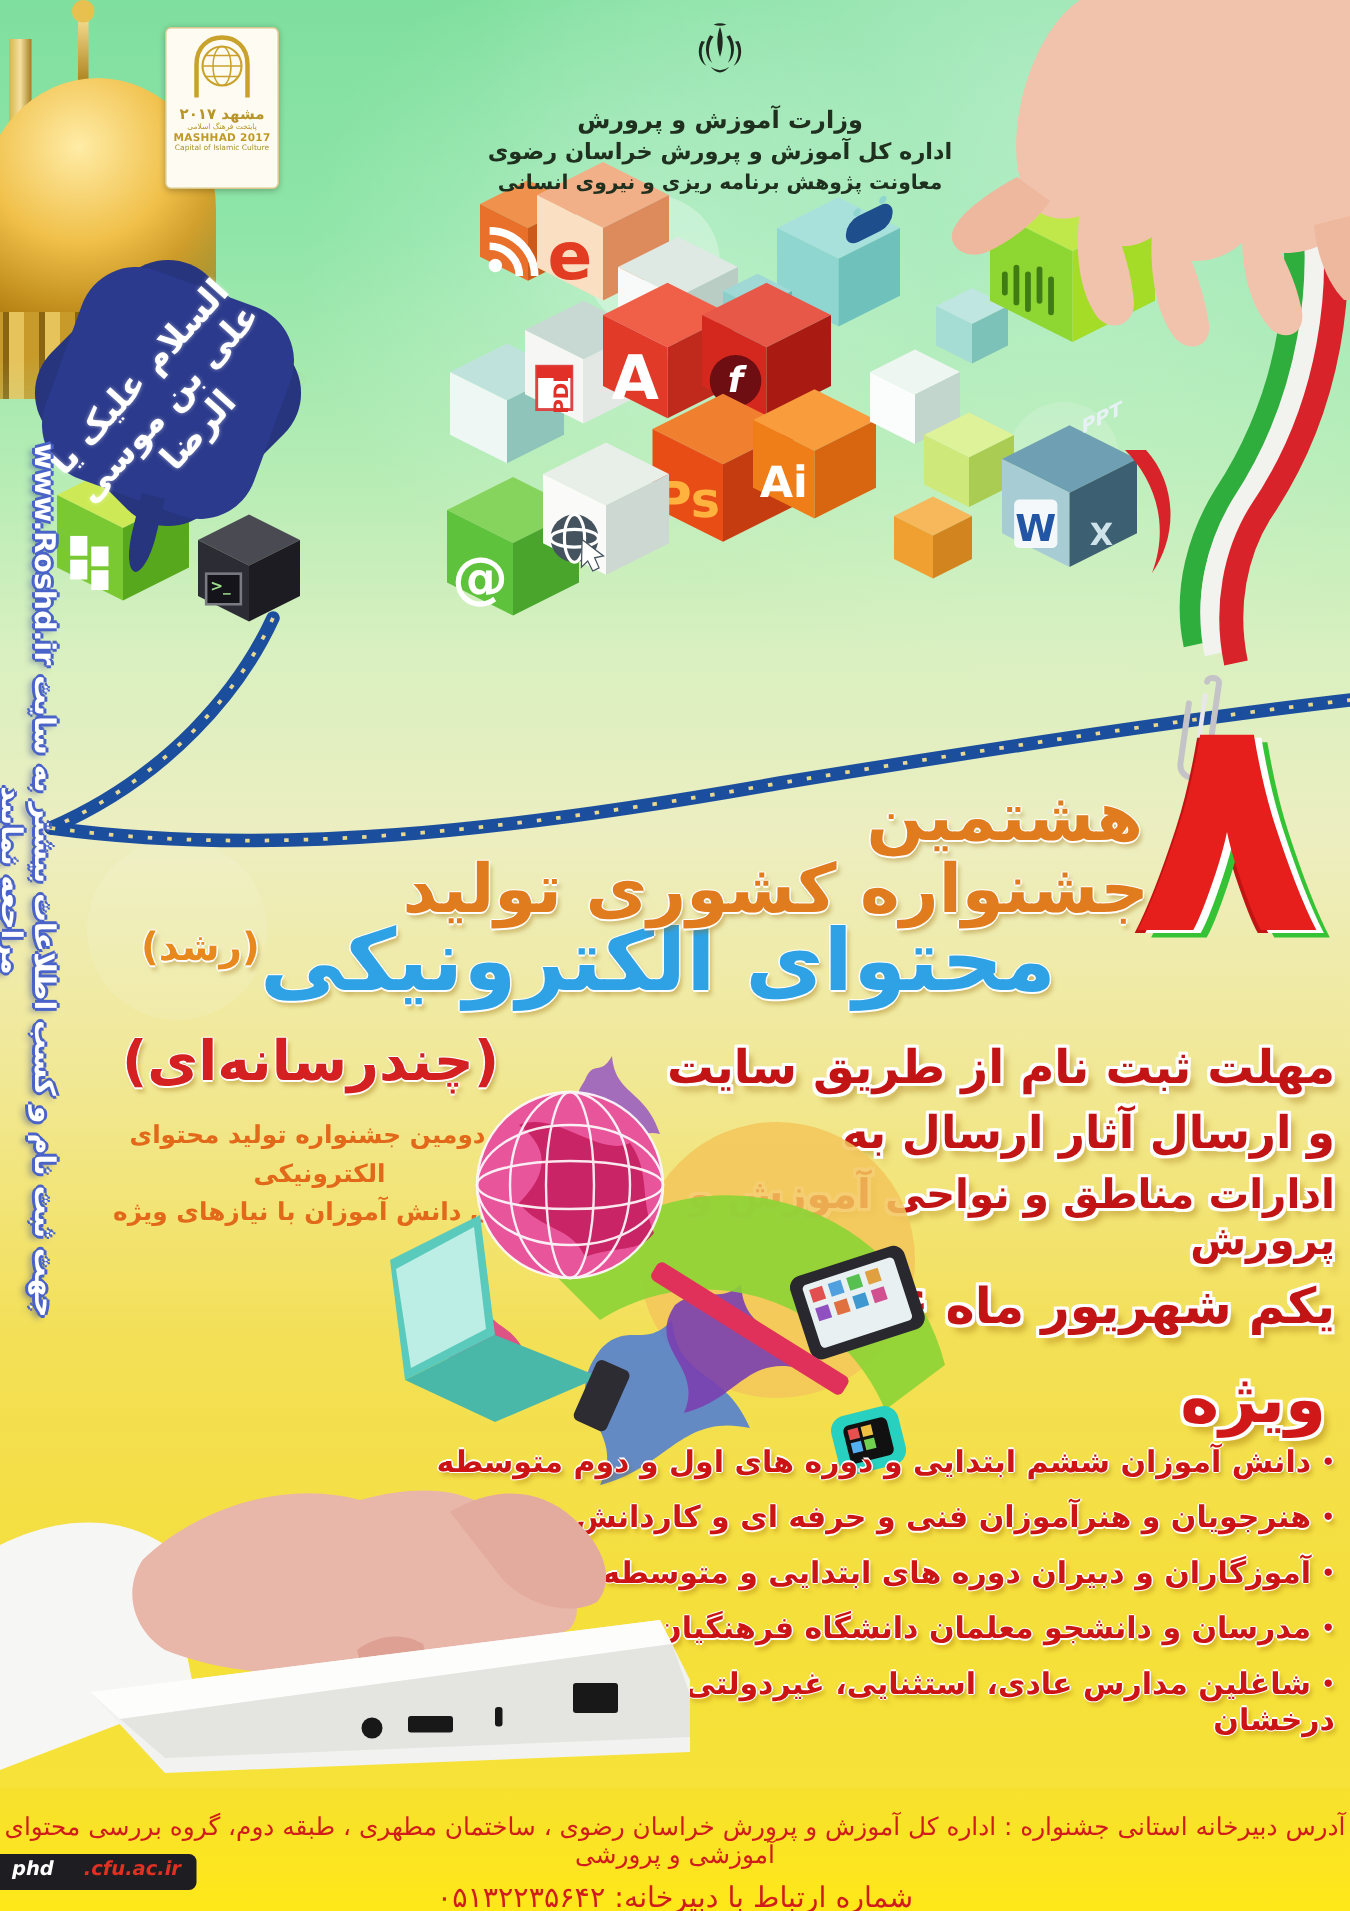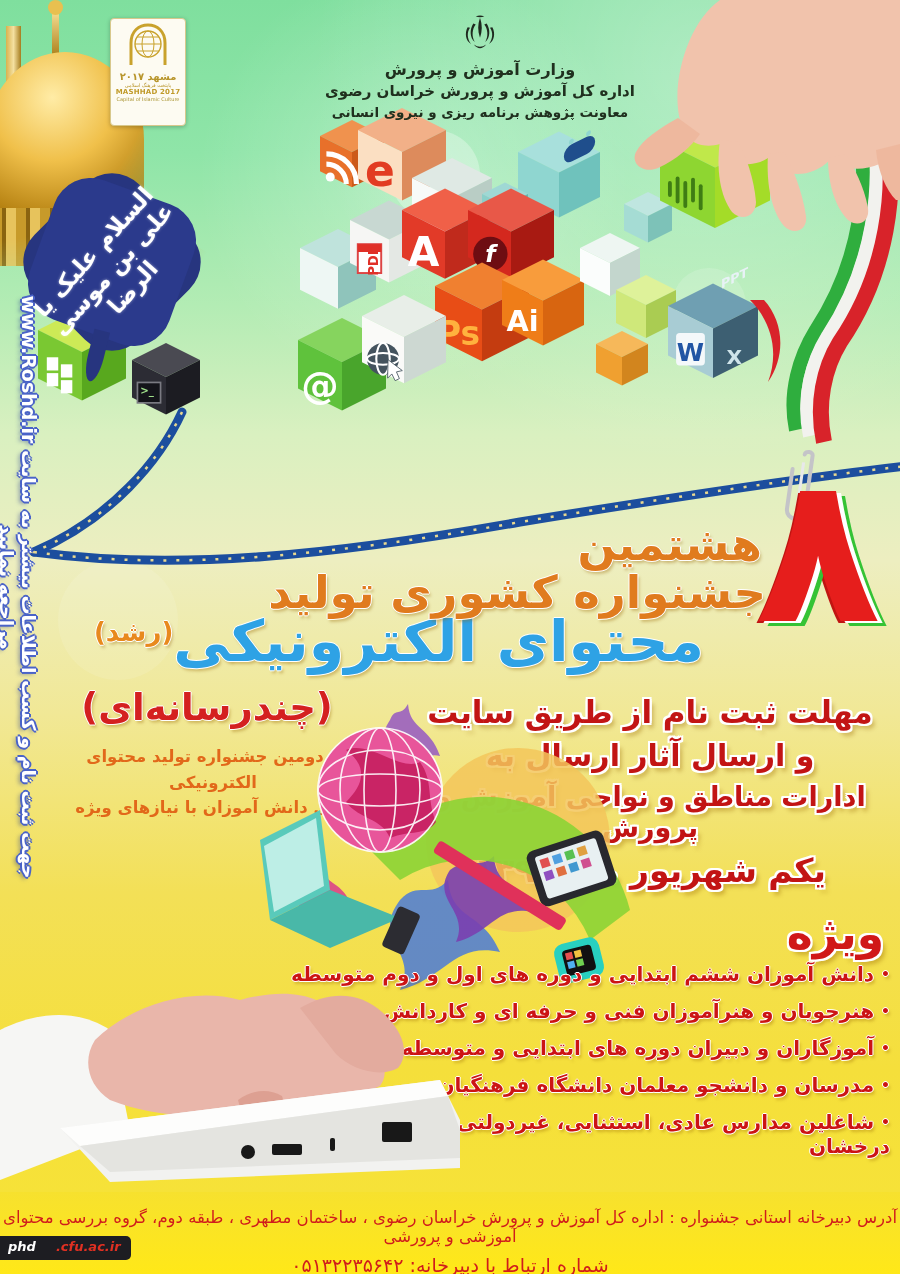--- a/index.html
+++ b/index.html
@@ -5,21 +5,21 @@
   html,body{margin:0;padding:0;background:#666;}
   *{box-sizing:border-box;font-family:"DejaVu Sans",sans-serif;}
   #poster{position:relative;width:900px;height:1274px;margin:0 auto;overflow:hidden;
     background:
       radial-gradient(circle at 78% 6%, rgba(255,255,255,.35), rgba(255,255,255,0) 28%),
       radial-gradient(circle at 46% 14%, rgba(255,255,255,.28), rgba(255,255,255,0) 18%),
       linear-gradient(180deg,#7fdf9e 0%,#8fe5a8 12%,#b3ecb4 24%,#d9f0c0 34%,#edeec0 44%,#f1e896 56%,#f3e057 70%,#f5df3b 84%,#f7e436 100%);}
   .abs{position:absolute;}
   .rtl{direction:rtl;unicode-bidi:plaintext;}
   
-  .ow{text-shadow:-2px 0 #fff,2px 0 #fff,0 -2px #fff,0 2px #fff,-2px -2px #fff,2px -2px #fff,-2px 2px #fff,2px 2px #fff,4px 5px 4px rgba(150,100,0,.4);}
+  .ow{text-shadow:-2px 0 #fff,2px 0 #fff,0 -2px #fff,0 2px #fff,-2px -2px #fff,2px -2px #fff,-2px 2px #fff,2px 2px #fff,4px 5px 4px rgba(150,100,0,.4);text-align:right;}
   .ow1{text-shadow:-1px 0 #fff,1px 0 #fff,0 -1px #fff,0 1px #fff,2px 3px 3px rgba(150,100,0,.35);}
   .bokeh{border-radius:50%;background:rgba(255,255,255,.3);}
   
   #shrine{left:0;top:0;width:230px;height:400px;
     -webkit-mask-image:radial-gradient(120% 100% at 0% 0%,#000 60%,transparent 98%);
     mask-image:radial-gradient(120% 100% at 0% 0%,#000 60%,transparent 98%);}
   #dome{left:-14px;top:52px;width:158px;height:175px;border-radius:50% 50% 14% 14%;
     background:radial-gradient(circle at 42% 26%,#ffeca6,#f0c04a 40%,#b88414 75%,#7c560a 100%);}
   #dome-drum{left:-8px;top:208px;width:150px;height:58px;
     background:repeating-linear-gradient(90deg,#c79a2a 0 10px,#8a6410 10px 14px,#e7c35c 14px 24px);}
@@ -44,21 +44,21 @@
   #medallion .tail{position:absolute;left:64px;top:148px;width:16px;height:52px;background:#27357f;border-radius:0 0 60% 60%;transform:rotate(14deg);}
   #medallion .callig{position:absolute;left:-6px;top:48px;width:190px;text-align:center;color:#fff;font-weight:bold;font-size:23px;line-height:1.15;
     transform:rotate(-48deg);text-shadow:0 0 3px rgba(255,255,255,.5);}
   
   #side-strip{left:4px;top:292px;width:40px;height:600px;}
   #side-strip .inner{position:absolute;top:0;left:0;width:590px;transform:translateX(36px) rotate(90deg);transform-origin:top left;
     font-size:19px;font-weight:bold;color:#fff;text-align:center;
     text-shadow:-2px 0 #4a63c8,2px 0 #4a63c8,0 -2px #4a63c8,0 2px #4a63c8,-1px -1px #4a63c8,1px 1px #4a63c8,2px 3px 4px rgba(30,50,140,.5);}
   
   #gov{left:300px;top:14px;width:360px;text-align:center;color:#20301f;}
-  #gov .l1{font-size:16px;font-weight:bold;margin-top:2px;}
+  #gov .l1{font-size:16px;font-weight:bold;margin-top:12px;}
   #gov .l2{font-size:15px;font-weight:bold;margin-top:3px;}
   #gov .l3{font-size:13.5px;font-weight:bold;margin-top:4px;}
   
   #num8{left:728px;top:448px;width:180px;text-align:center;font-size:205px;line-height:1;font-weight:bold;color:#e61e1c;
     text-shadow:5px 2px 0 #fff,9px 5px 0 #35c335,-2px 2px 0 #c01512;}
   
   #t1{right:138px;top:518px;font-size:45px;font-weight:bold;color:#e07b1e;}
   #t2{right:134px;top:566px;font-size:45px;font-weight:bold;color:#e07b1e;}
   #t3{right:196px;top:608px;font-size:57px;font-weight:bold;color:#2ea2e5;}
   #t3 .suffix{font-size:26px;color:#e8891d;vertical-align:super;font-weight:bold;}

